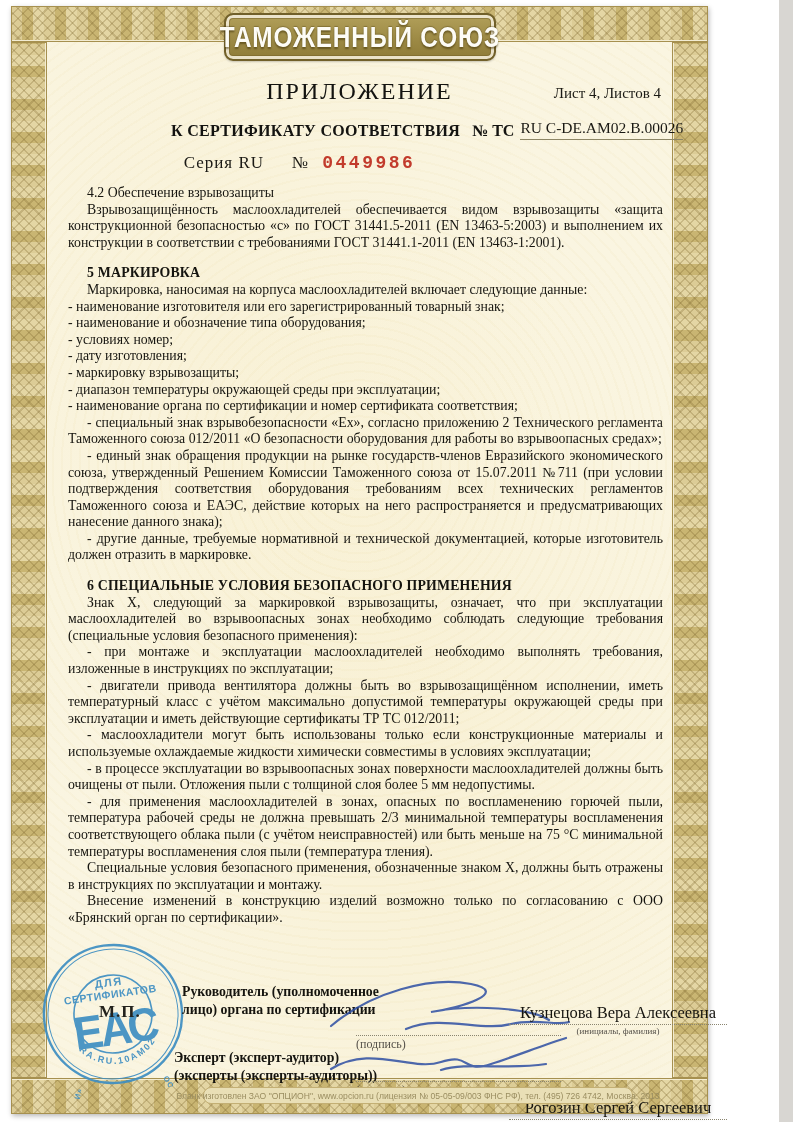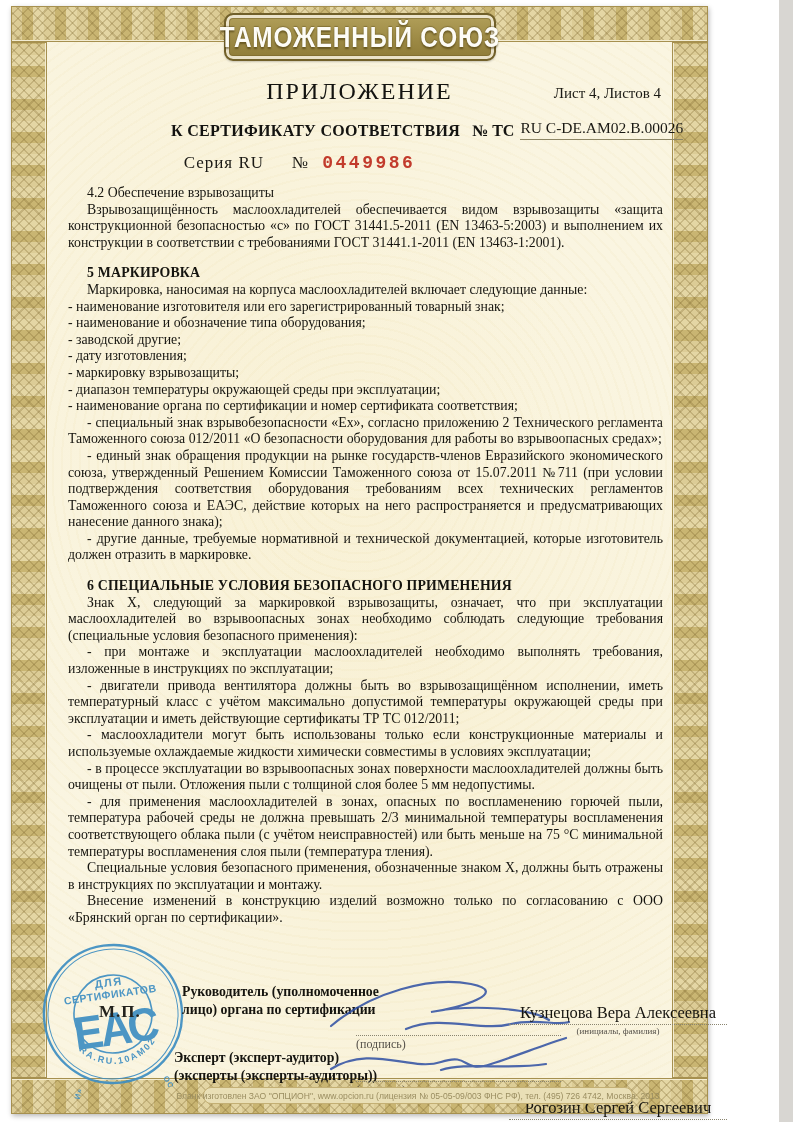--- a/index.html
+++ b/index.html
@@ -132,21 +132,21 @@
     <span class="rednum">0449986</span>
   </div>
 
   <div class="bodytext" id="bodytext">
       <div class="p ind">4.2 Обеспечение взрывозащиты</div>
       <div class="p ind jst">Взрывозащищённость маслоохладителей обеспечивается видом взрывозащиты «защита конструкционной безопасностью «с» по ГОСТ 31441.5-2011 (EN 13463-5:2003) и выполнением их конструкции в соответствии с требованиями ГОСТ 31441.1-2011 (EN 13463-1:2001).</div>
       <div class="p ind hd">5 МАРКИРОВКА</div>
       <div class="p ind jst">Маркировка, наносимая на корпуса маслоохладителей включает следующие данные:</div>
       <div class="p ">- наименование изготовителя или его зарегистрированный товарный знак;</div>
       <div class="p ">- наименование и обозначение типа оборудования;</div>
-      <div class="p ">- заводской другие;</div>
+      <div class="p ">- условиях номер;</div>
       <div class="p ">- дату изготовления;</div>
       <div class="p ">- маркировку взрывозащиты;</div>
       <div class="p ">- диапазон температуры окружающей среды при эксплуатации;</div>
       <div class="p ">- наименование органа по сертификации и номер сертификата соответствия;</div>
       <div class="p ind jst">- специальный знак взрывобезопасности «Ех», согласно приложению 2 Технического регламента Таможенного союза 012/2011 «О безопасности оборудования для работы во взрывоопасных средах»;</div>
       <div class="p ind jst">- единый знак обращения продукции на рынке государств-членов Евразийского экономического союза, утвержденный Решением Комиссии Таможенного союза от 15.07.2011 №711 (при условии подтверждения соответствия оборудования требованиям всех технических регламентов Таможенного союза и ЕАЭС, действие которых на него распространяется и предусматривающих нанесение данного знака);</div>
       <div class="p ind jst">- другие данные, требуемые нормативной и технической документацией, которые изготовитель должен отразить в маркировке.</div>
       <div class="p ind hd">6 СПЕЦИАЛЬНЫЕ УСЛОВИЯ БЕЗОПАСНОГО ПРИМЕНЕНИЯ</div>
       <div class="p ind jst">Знак Х, следующий за маркировкой взрывозащиты, означает, что при эксплуатации маслоохладителей во взрывоопасных зонах необходимо соблюдать следующие требования (специальные условия безопасного применения):</div>
       <div class="p ind jst">- при монтаже и эксплуатации маслоохладителей необходимо выполнять требования, изложенные в инструкциях по эксплуатации;</div>

